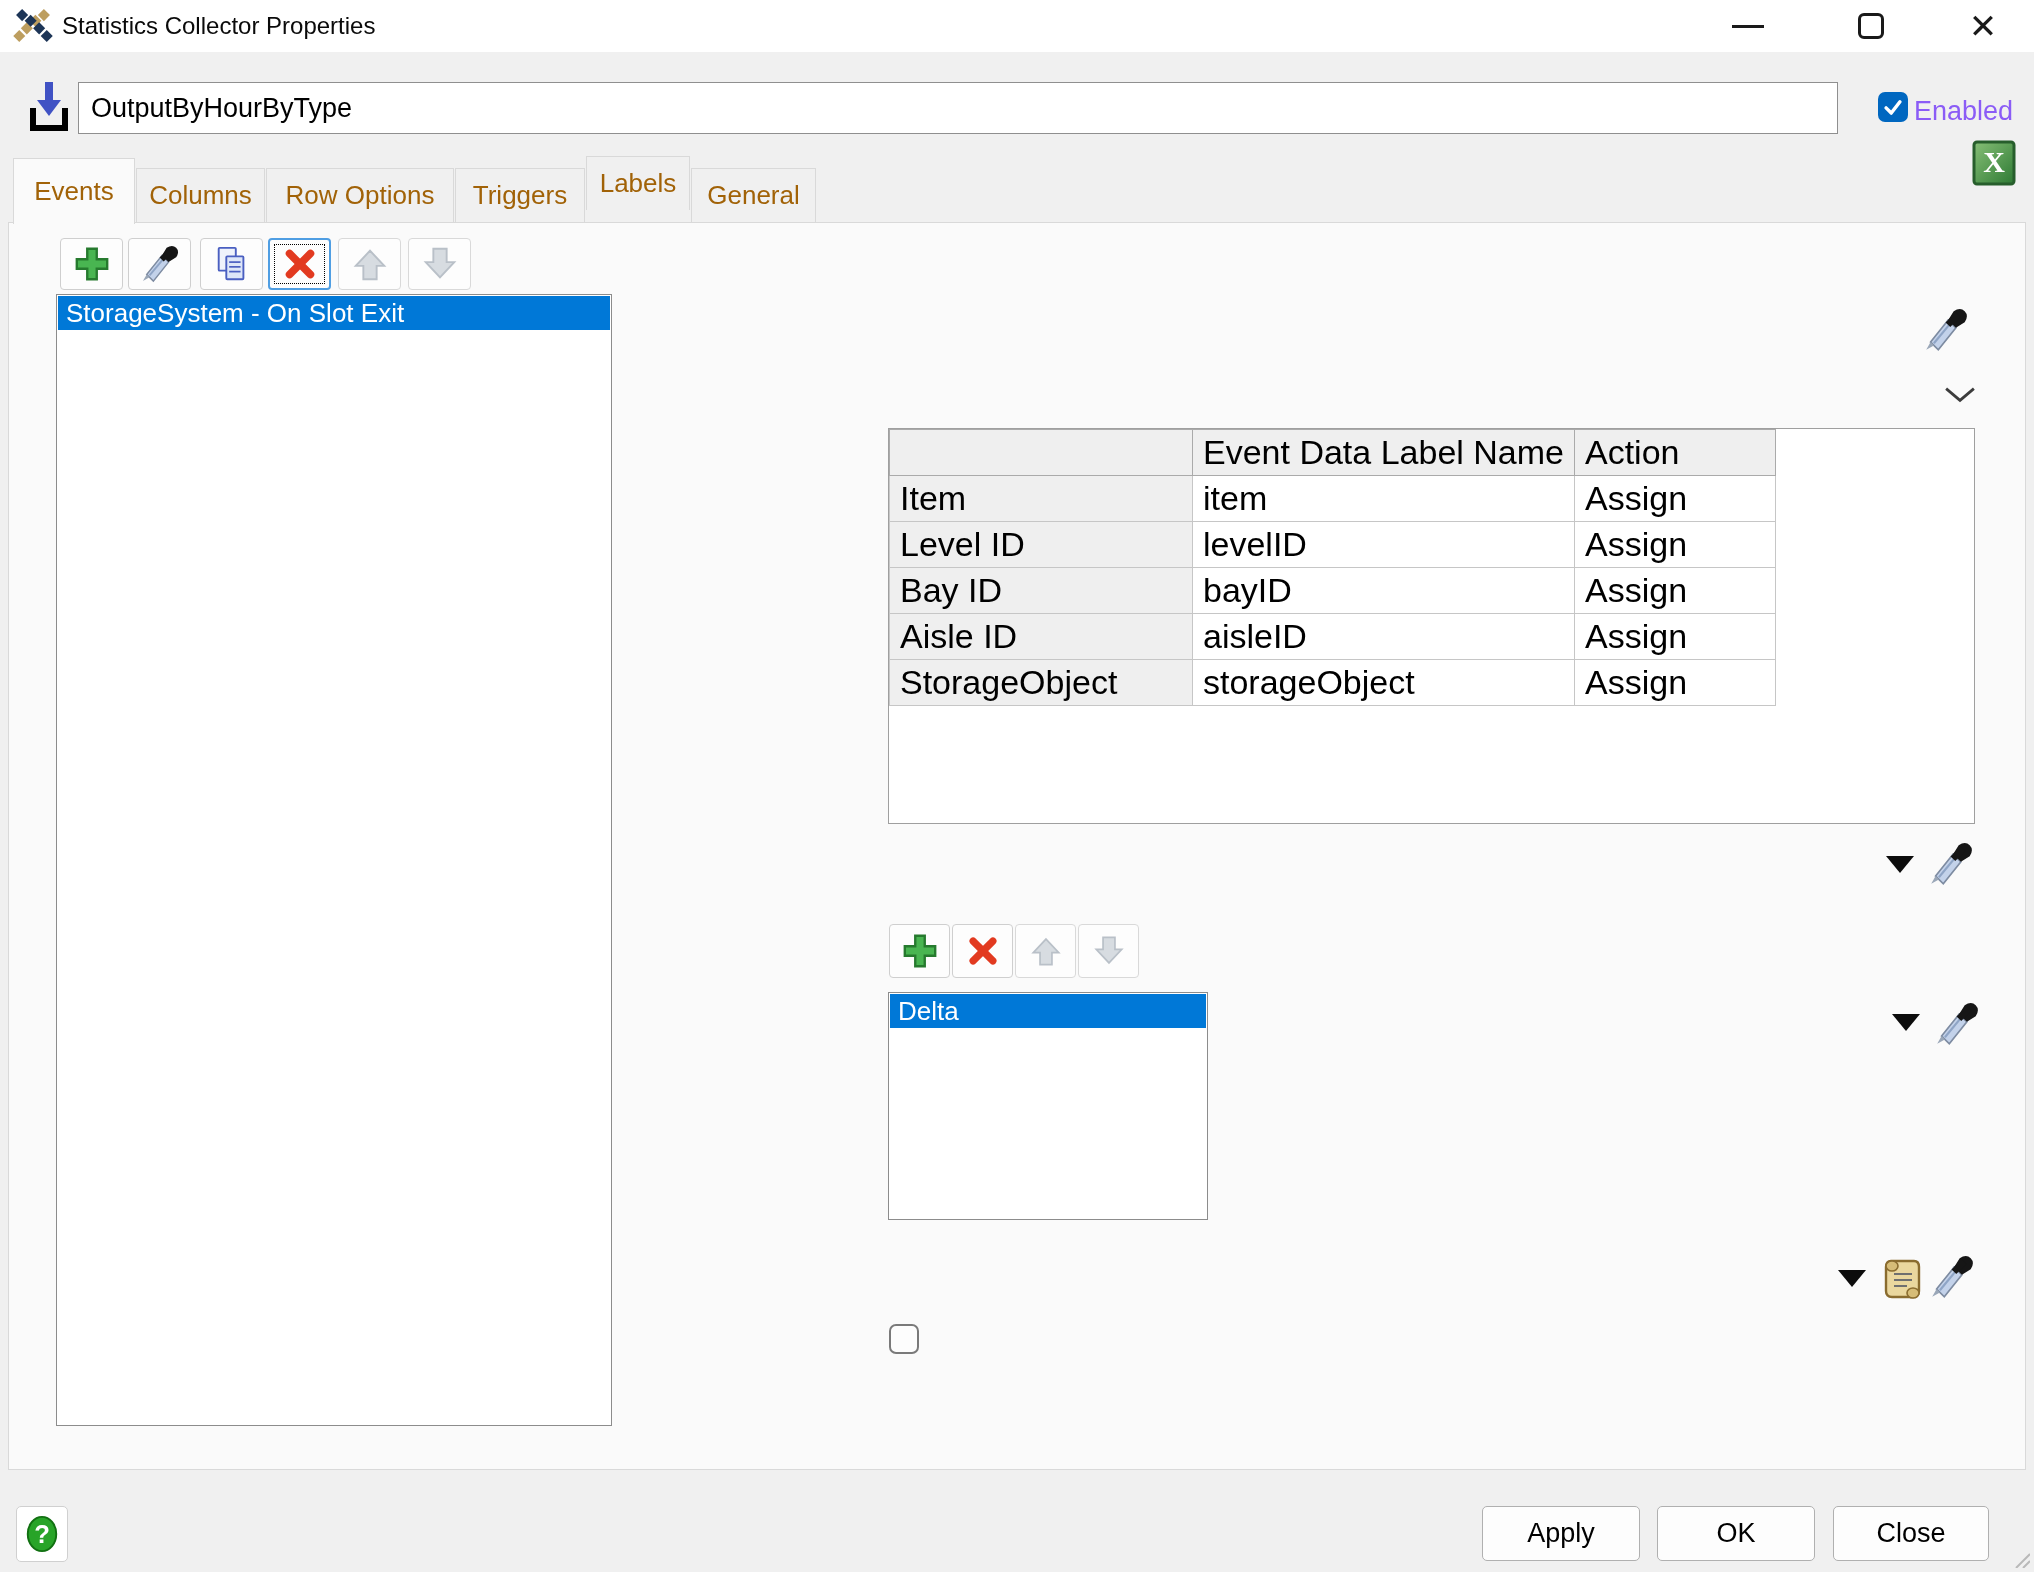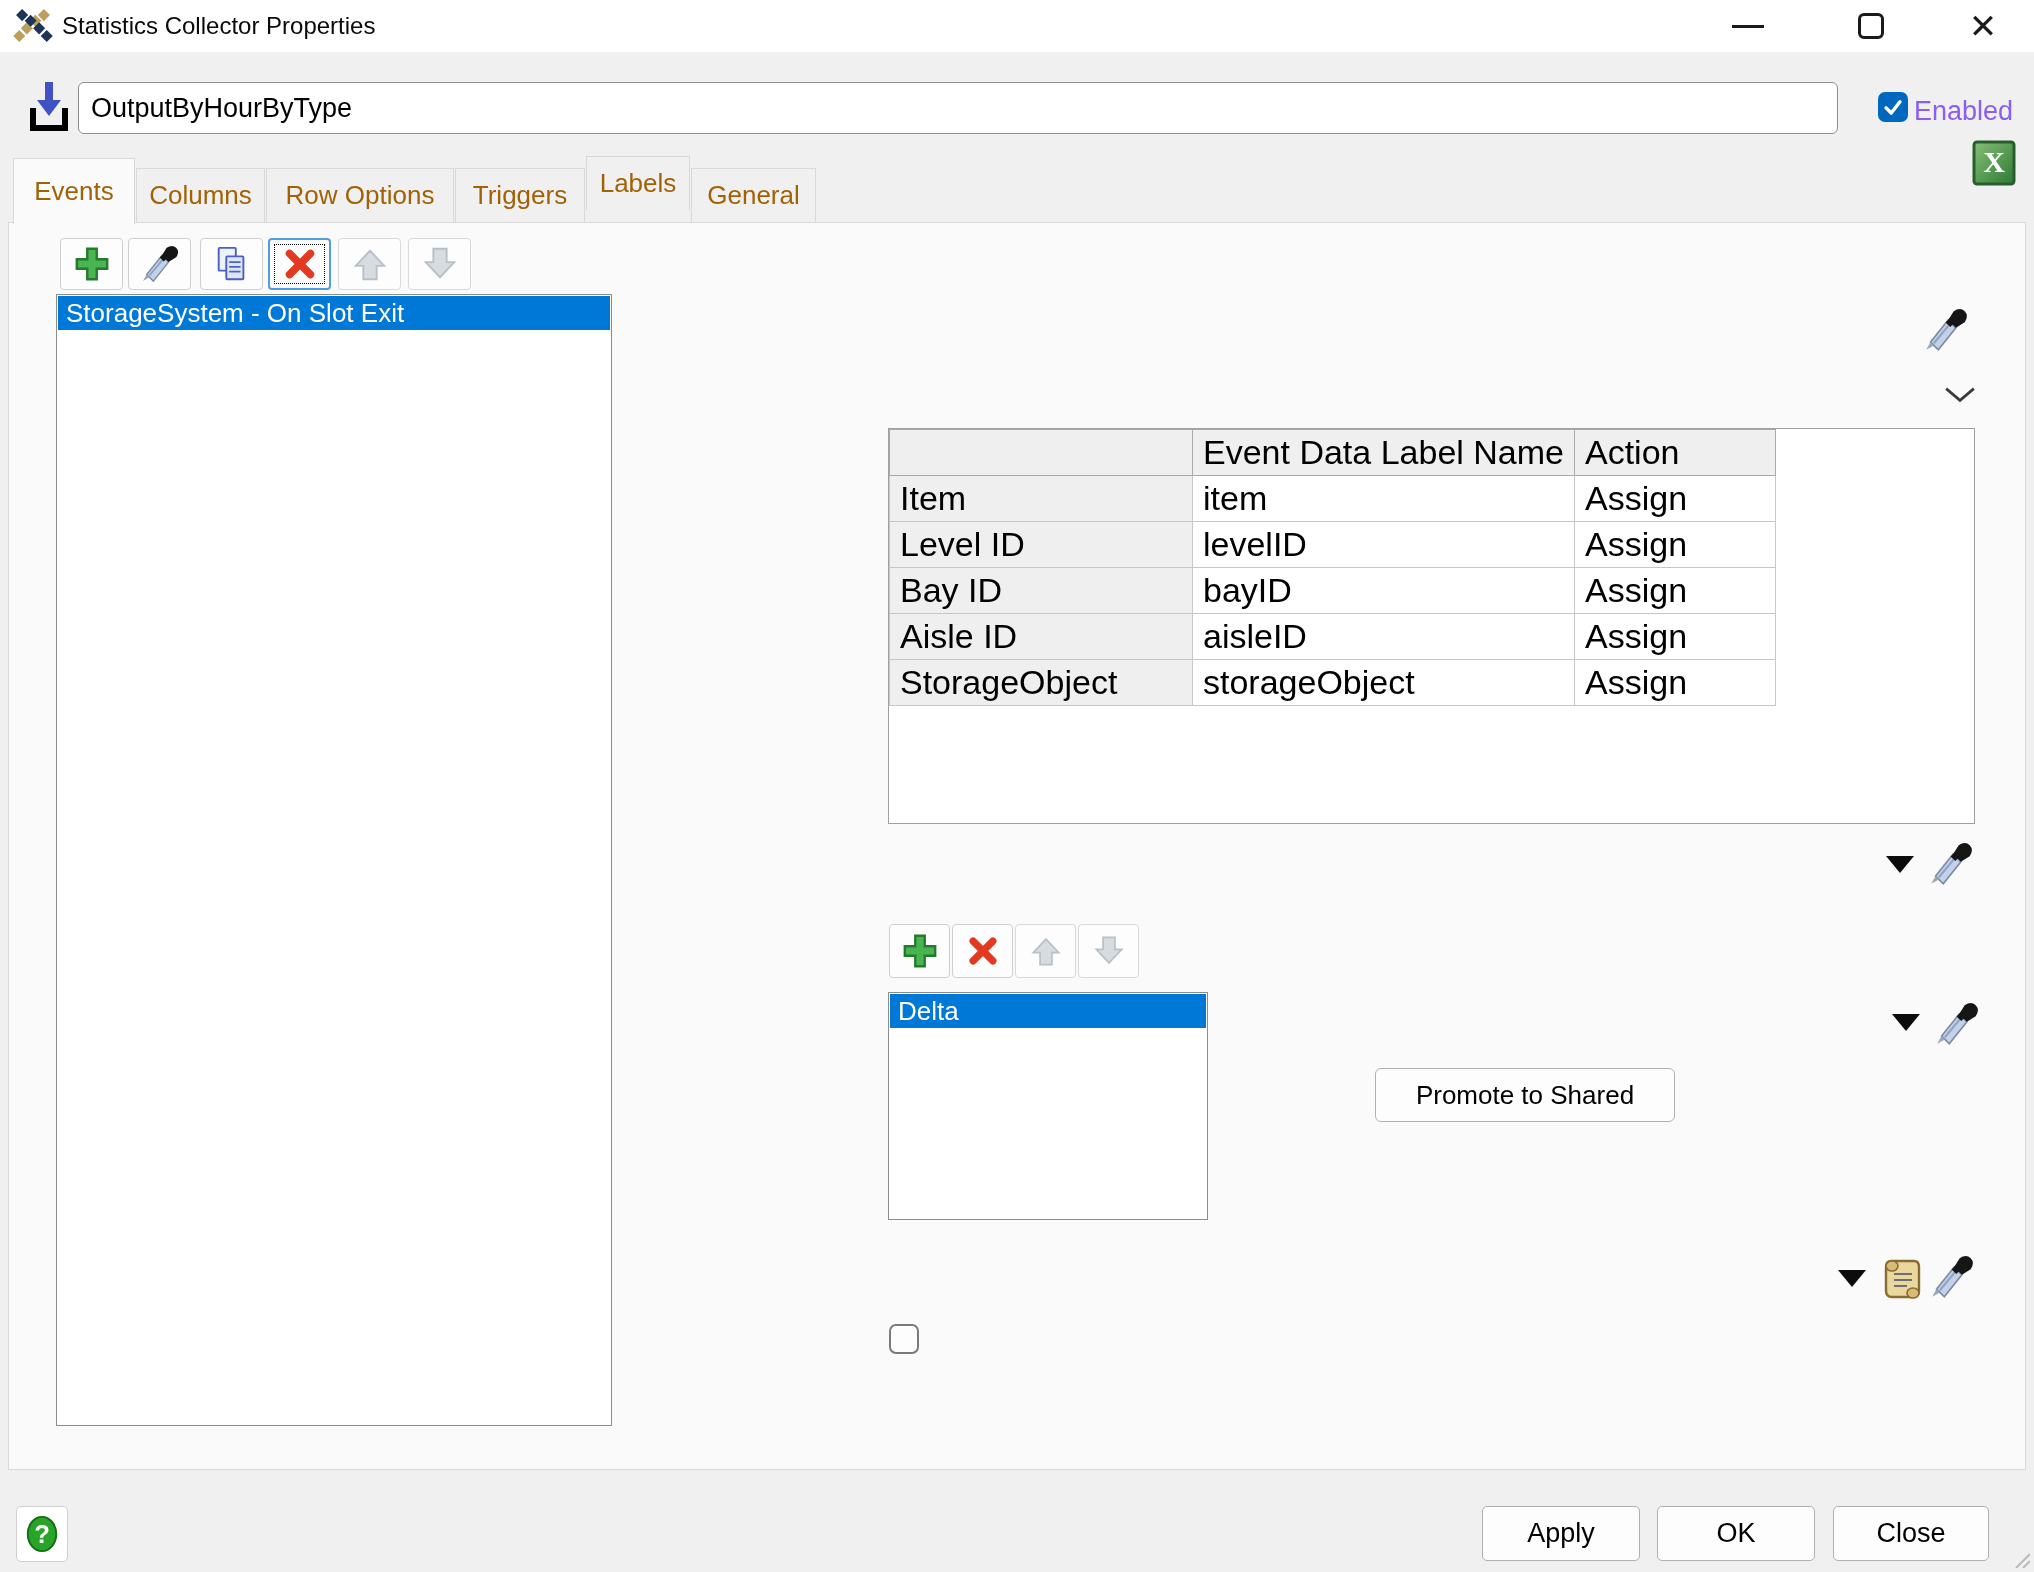--- a/index.html
+++ b/index.html
@@ -15,21 +15,21 @@
   .title-text{position:absolute;left:62px;top:0;line-height:52px;font-size:24px;color:#0a0a0a;white-space:nowrap;}
   .winbtn{position:absolute;top:0;width:70px;height:52px;display:flex;align-items:center;justify-content:center;}
   .min-glyph{width:32px;height:3px;background:#1a1a1a;}
   .max-glyph{width:26px;height:26px;border:3px solid #1a1a1a;border-radius:6px;}
   .close-glyph{font-size:34px;font-weight:300;color:#1a1a1a;line-height:1;}
   
   .lbl{position:absolute;font-size:26px;white-space:nowrap;color:#8b5cf6;}
   
   .field{position:absolute;border:1px solid #a6a6a6;background:#fff;font-family:"Liberation Sans",sans-serif;
          font-size:26px;color:#000;padding:0 12px;display:flex;align-items:center;white-space:nowrap;overflow:hidden;}
-  input.field{display:block;line-height:normal;outline:none;border-radius:6px;}
+  input.field{display:block;line-height:normal;outline:none;}
   .readonly{background:#efefef;}
   
   .tab{position:absolute;background:#f0f0f0;border:1px solid #d9d9d9;border-bottom:none;
        display:flex;align-items:center;justify-content:center;font-size:26px;color:#a16207;}
   .tab.active{background:#fafafa;z-index:3;}
   
   .panel{position:absolute;left:8px;top:222px;width:2018px;height:1248px;background:#fafafa;border:1px solid #d9d9d9;z-index:1;}
   
   .tool-btn{position:absolute;width:63px;height:52px;background:#fdfdfd;border:1px solid #cfcfcf;border-radius:4px;
             display:flex;align-items:center;justify-content:center;z-index:4;}
@@ -300,23 +300,20 @@
   <div class="tri" style="left:1892px;top:1014px;"></div>
   <div class="iconbox" style="left:1934px;top:1000px;width:46px;height:48px;">
     <svg width="44" height="44" viewBox="0 0 40 40">
       <polygon points="6,31 22,11 29,18 13,38" fill="#c3d2ea" stroke="#7d8ba1" stroke-width="1.5"></polygon>
       <line x1="9" y1="32" x2="24" y2="14" stroke="#8fa5c6" stroke-width="2"></line>
       <path d="M22 11 L27 3 Q33 -1 37 3 Q41 7 37 13 L29 18 Z" fill="#161616"></path>
       <rect x="20" y="8" width="13" height="6" transform="rotate(-45 26 11)" fill="#161616"></rect>
       <polygon points="6,31 2,38 9,34" fill="#9aa7b8"></polygon>
     </svg>
   </div>
-  <div class="pushbtn" style="left:1375px;top:1068px;width:300px;height:54px;font-size:26px;border-radius:6px;">
-    <span>Promote to Shared</span>
-  </div>
 
   <span class="lbl" style="left:670px;top:1268px;">Row Value(s)</span>
   <div class="field" style="left:888px;top:1252px;width:936px;height:56px;">
     <span class="codeprefix">data</span>
       <span>.item.Type</span>
   </div>
   <div class="tri" style="left:1838px;top:1270px;"></div>
   <div class="iconbox" style="left:1880px;top:1256px;width:42px;height:46px;">
     <svg width="40" height="44" viewBox="0 0 40 44">
       <path d="M10 4 H33 Q38 4 38 10 V34 Q38 40 32 40 H11 Q5 40 5 34 V10 Q5 4 10 4 Z" fill="#ead79e" stroke="#8a6c2f" stroke-width="2.4"></path>

